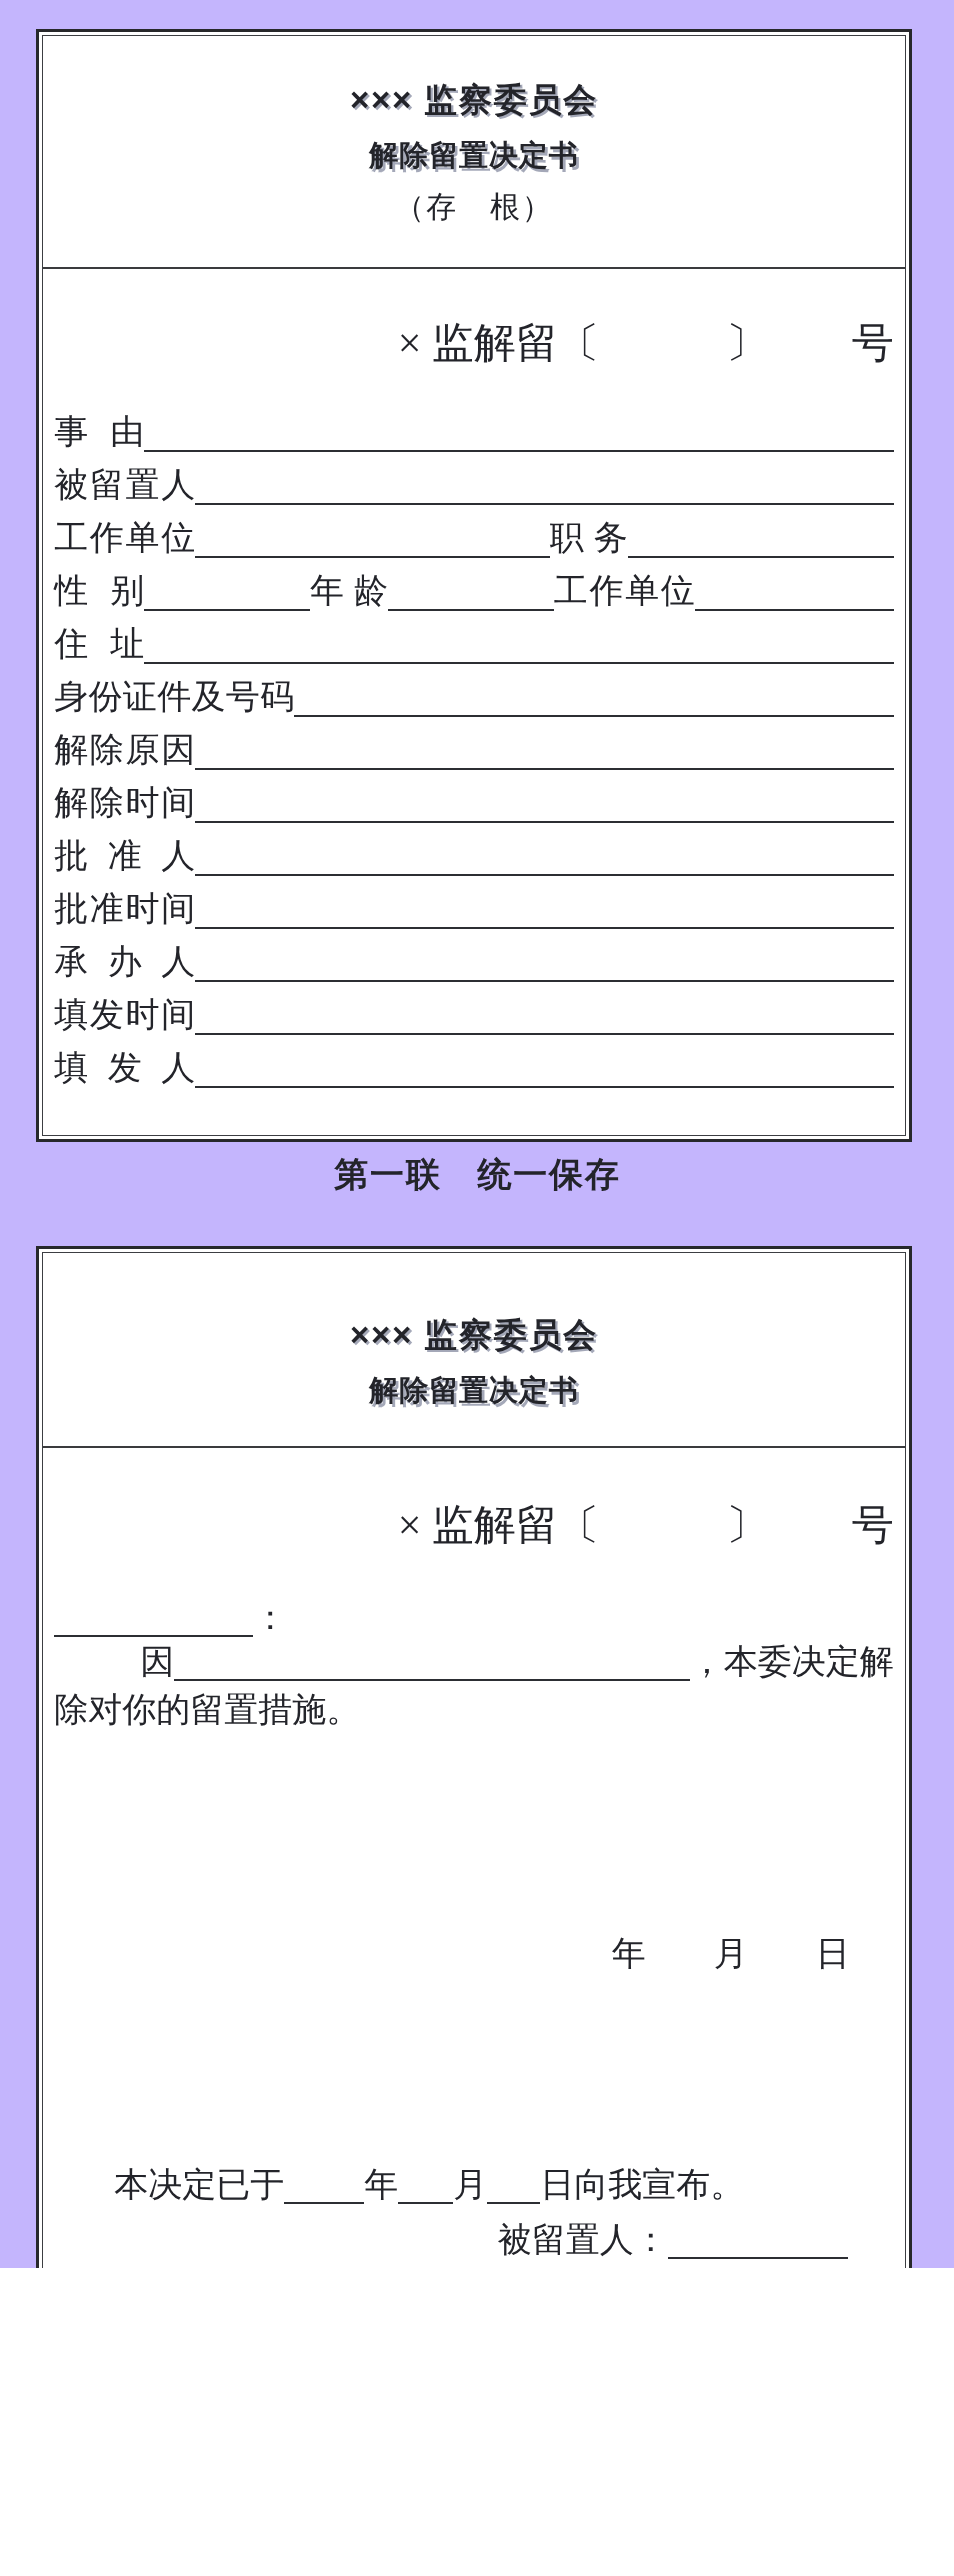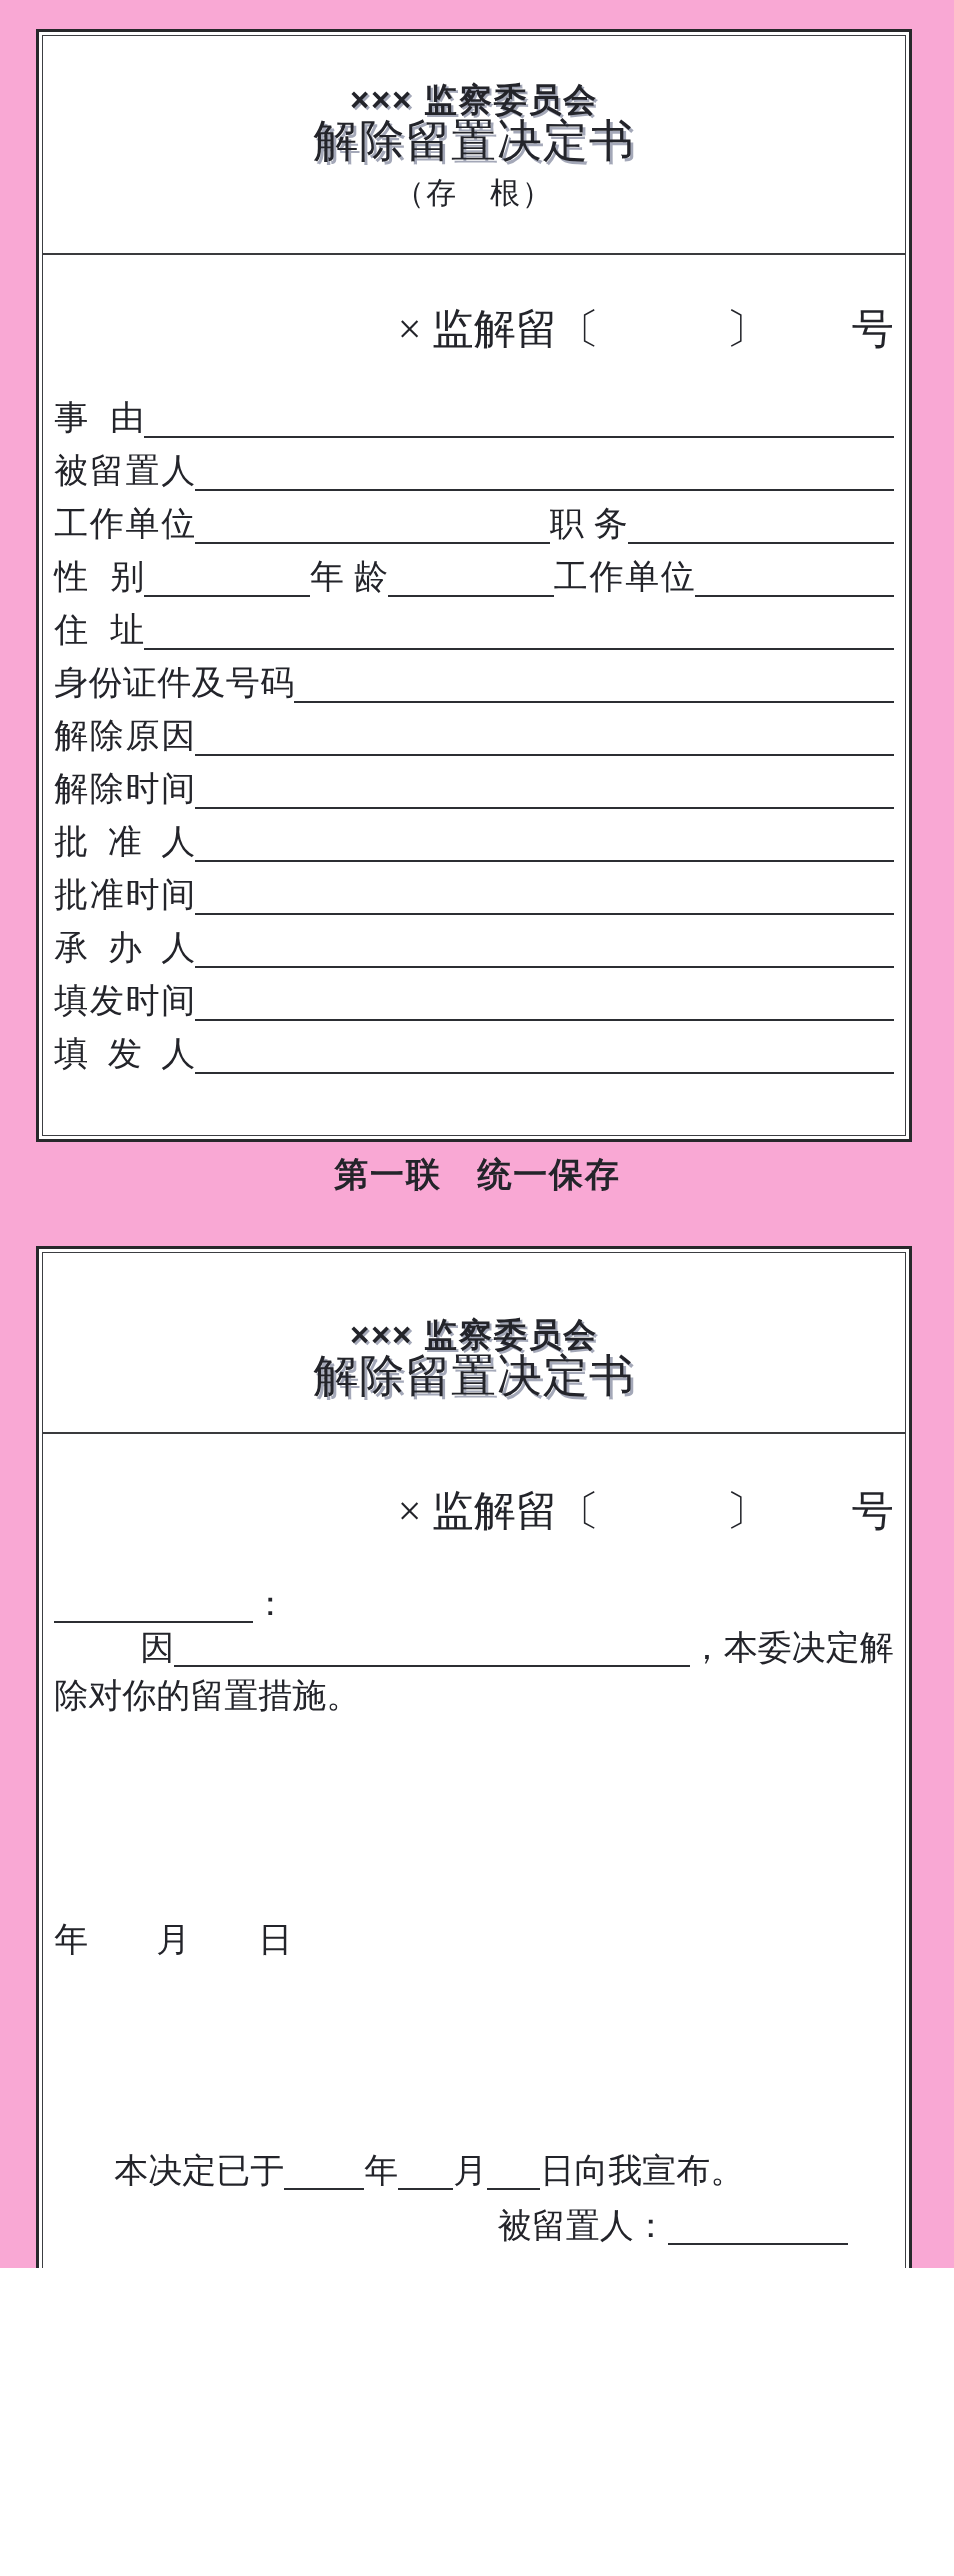--- a/index.html
+++ b/index.html
@@ -1,19 +1,19 @@
 <!DOCTYPE html>
 <html style="font-size:14px"><head>
 <meta charset="utf-8">
 <style>
   html,body{margin:0;padding:0;background:#ffffff;}
   .page{
     position:relative;
     width:955px;height:2268px;
-    background:#f9a8d4;
+    background:#c4b5fd;
     color:#23242a;
     font-family:"Liberation Serif", serif;
     overflow:hidden;
   }
   
   .form-box{
     box-sizing:border-box;
     margin-left:36px;
     width:876px;
     border:3.5px solid #27282b;
@@ -34,25 +34,25 @@
     margin-top:46px;
     text-align:center;
     font-family:"Liberation Sans", sans-serif;
     font-weight:bold;
     font-size:33px;line-height:35px;
     letter-spacing:1.8px;
     text-shadow:2.2px 2.2px 0 rgba(54,63,97,0.45);
   }
   .second .org-line{margin-top:64px;}
   .doc-title{
-    margin-top:0;
+    margin-top:14px;
     text-align:center;
     font-family:"Liberation Serif", serif;
-    font-weight:normal;
-    font-size:45px;line-height:48px;
+    font-weight:bold;
+    font-size:29px;line-height:48px;
     letter-spacing:0.9px;
     text-shadow:2.7px 2.7px 0 rgba(54,63,97,0.45);
   }
   .form-subtitle{
     margin-top:10.6px;
     text-align:center;
     font-size:30px;line-height:35px;
     letter-spacing:1.8px;
   }
   .head-rule{
@@ -114,20 +114,21 @@
   .addr-row .uline{width:199px;}
   .because-row{margin-top:5.3px;}
   .because-row .indent{width:86px;}
   .because-row .uline{flex:1 1 auto;}
   .body-cont{
     margin-top:8.8px;
     font-size:34px;line-height:39px;
   }
   .date-row{
     margin-top:205px;
+    text-align:right;
     padding-right:44px;
     font-size:34px;line-height:39px;
   }
   .seal-row{
     margin-top:10.6px;
     text-align:right;
     padding-right:84px;
     font-size:34px;line-height:39px;
   }
   .announce-row{margin-top:192px;}

